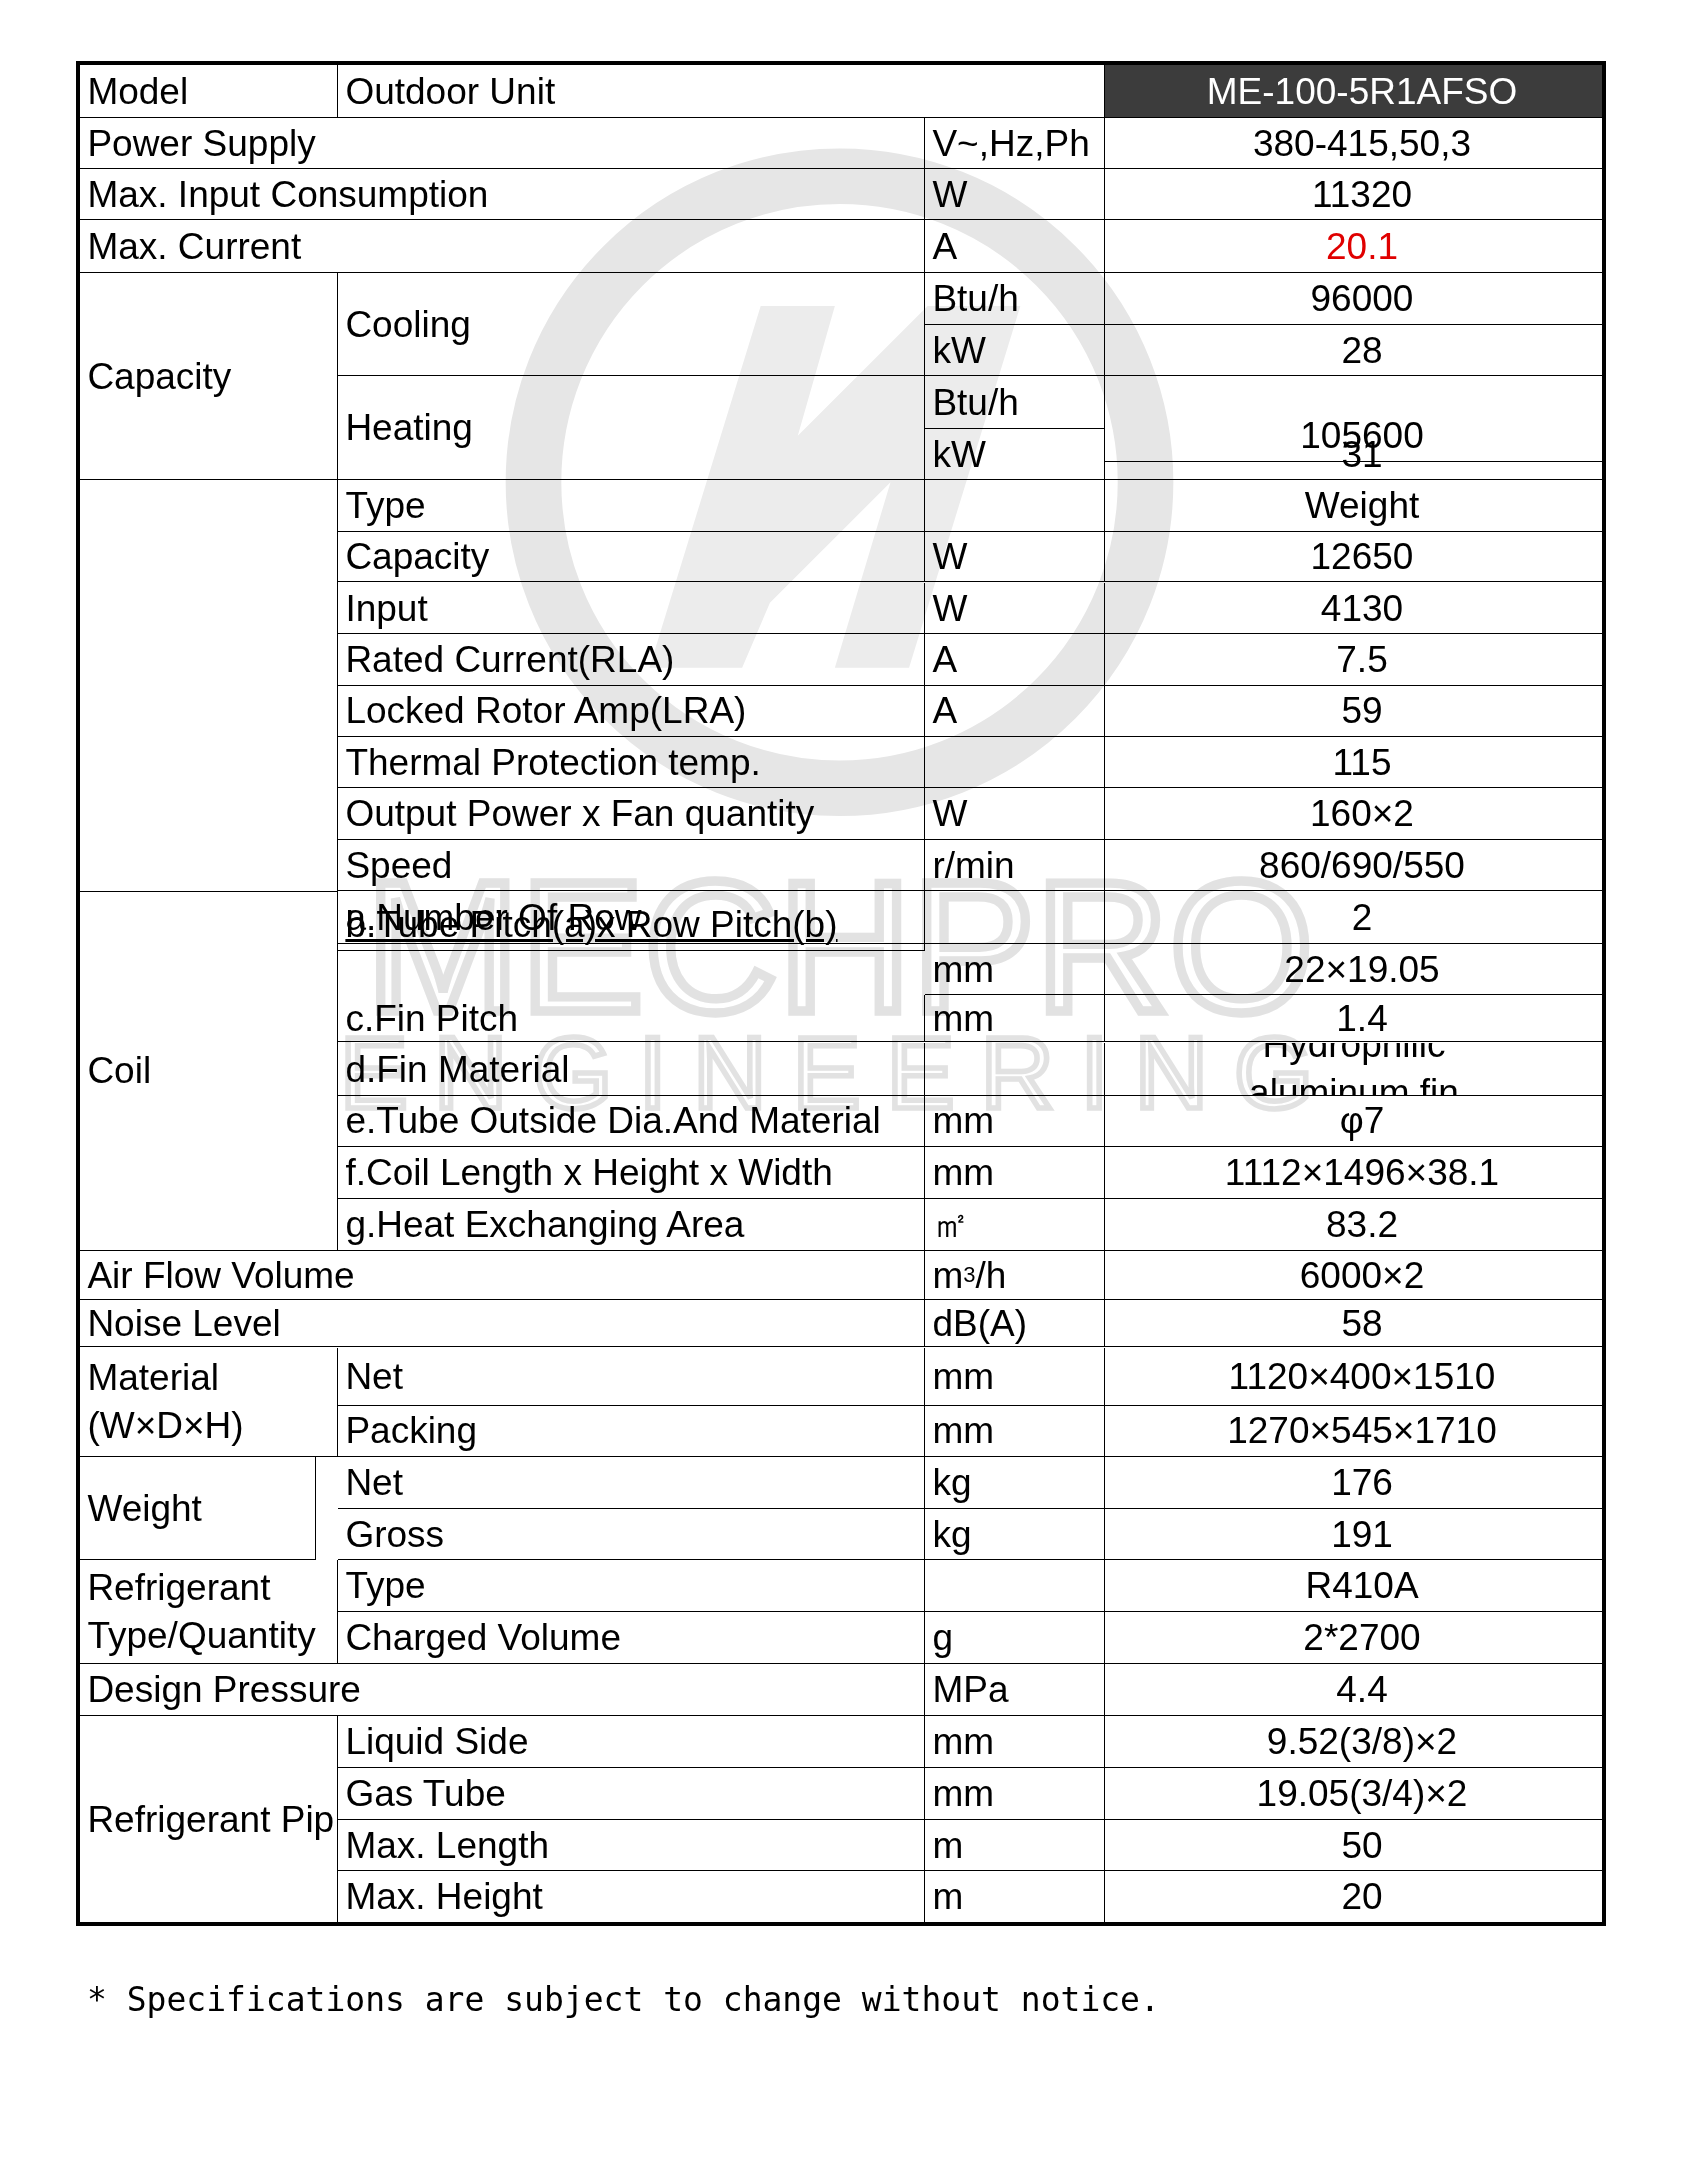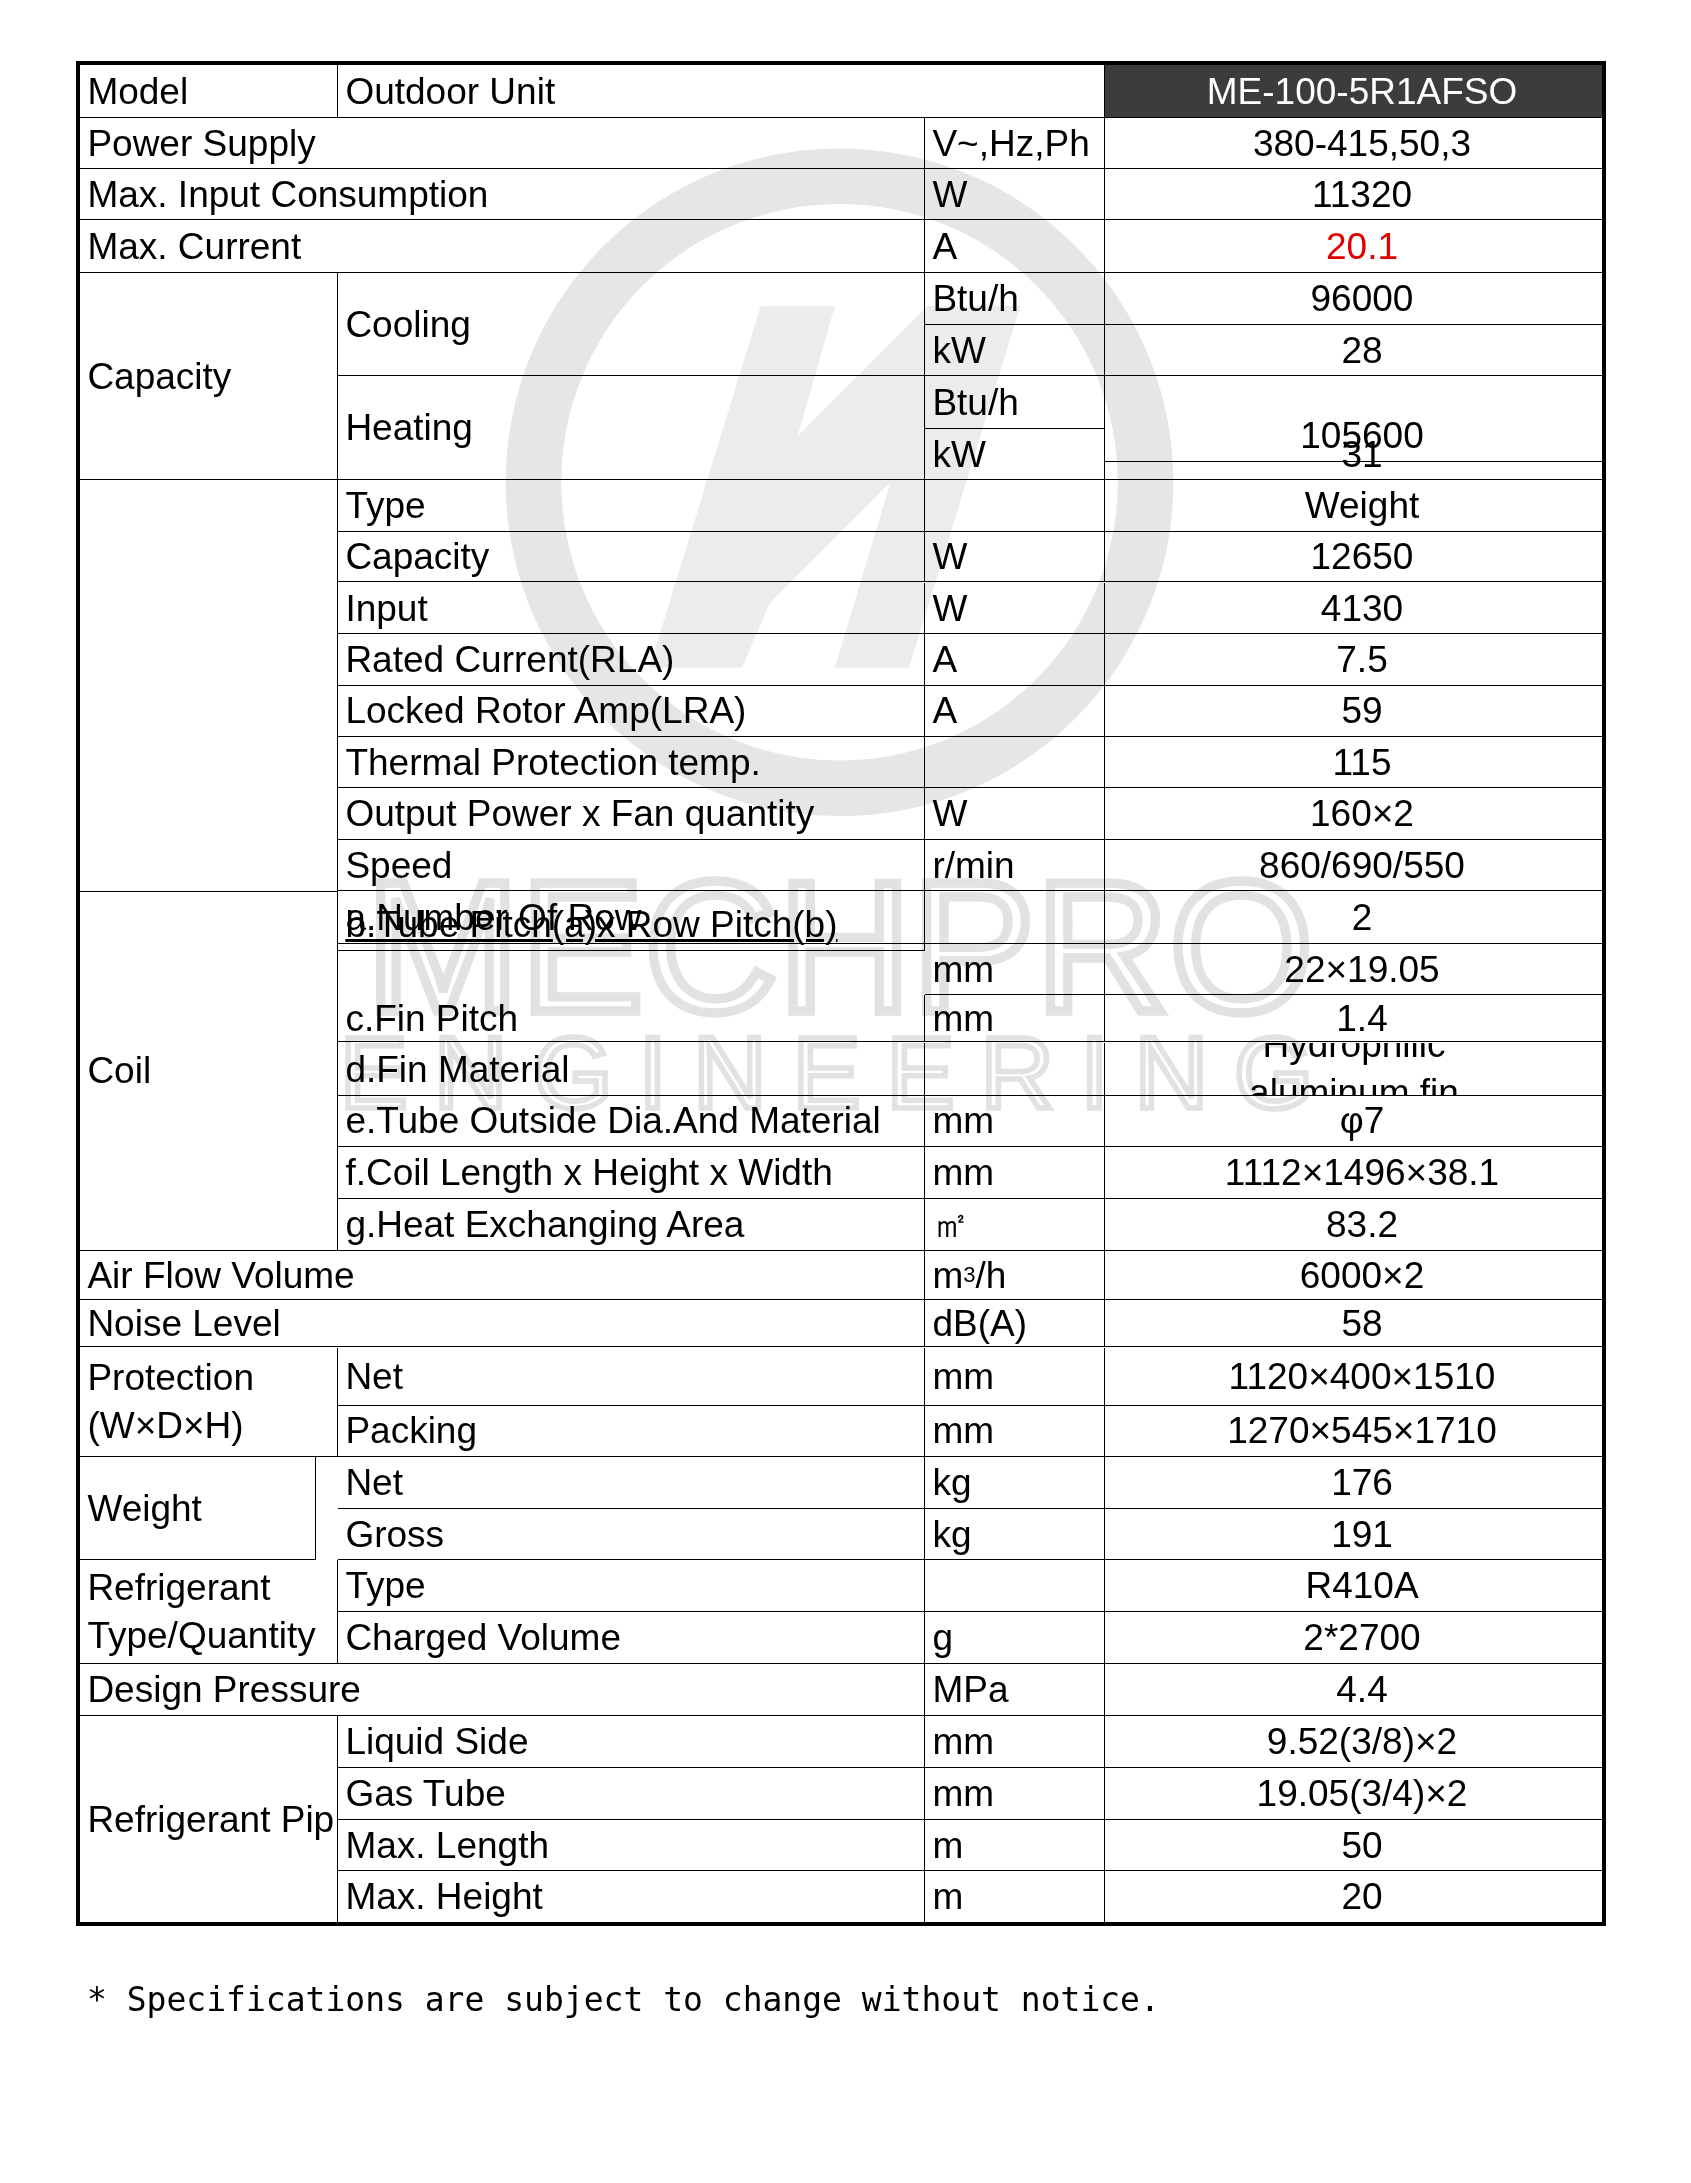--- a/index.html
+++ b/index.html
@@ -101,21 +101,21 @@
     <div class="cell " style="left: 80px; top: 1251px; width: 845px; height: 49px;">Air Flow Volume</div>
     <div class="cell " style="left: 925px; top: 1251px; width: 180px; height: 49px;">
       <span>m</span>
       <sup>3</sup>
       <span>/h</span>
     </div>
     <div class="cell c" style="left: 1105px; top: 1251px; width: 499px; height: 49px;">6000×2</div>
     <div class="cell " style="left: 80px; top: 1300px; width: 845px; height: 47px;">Noise Level</div>
     <div class="cell " style="left: 925px; top: 1300px; width: 180px; height: 47px;">dB(A)</div>
     <div class="cell c" style="left: 1105px; top: 1300px; width: 499px; height: 47px;">58</div>
-    <div class="cell multi" style="left: 80px; top: 1348px; width: 258px; height: 109px;">Protection (W×D×H)</div>
+    <div class="cell multi" style="left: 80px; top: 1348px; width: 258px; height: 109px;">Material (W×D×H)</div>
     <div class="cell " style="left: 338px; top: 1348px; width: 587px; height: 58px;">Net</div>
     <div class="cell " style="left: 925px; top: 1348px; width: 180px; height: 58px;">mm</div>
     <div class="cell c" style="left: 1105px; top: 1348px; width: 499px; height: 58px;">1120×400×1510</div>
     <div class="cell " style="left: 338px; top: 1405px; width: 587px; height: 52px;">Packing</div>
     <div class="cell " style="left: 925px; top: 1405px; width: 180px; height: 52px;">mm</div>
     <div class="cell c" style="left: 1105px; top: 1405px; width: 499px; height: 52px;">1270×545×1710</div>
     <div class="cell " style="left: 80px; top: 1457px; width: 236px; height: 103px;">Weight</div>
     <div class="cell " style="left: 338px; top: 1457px; width: 587px; height: 52px;">Net</div>
     <div class="cell " style="left: 925px; top: 1457px; width: 180px; height: 52px;">kg</div>
     <div class="cell c" style="left: 1105px; top: 1457px; width: 499px; height: 52px;">176</div>

